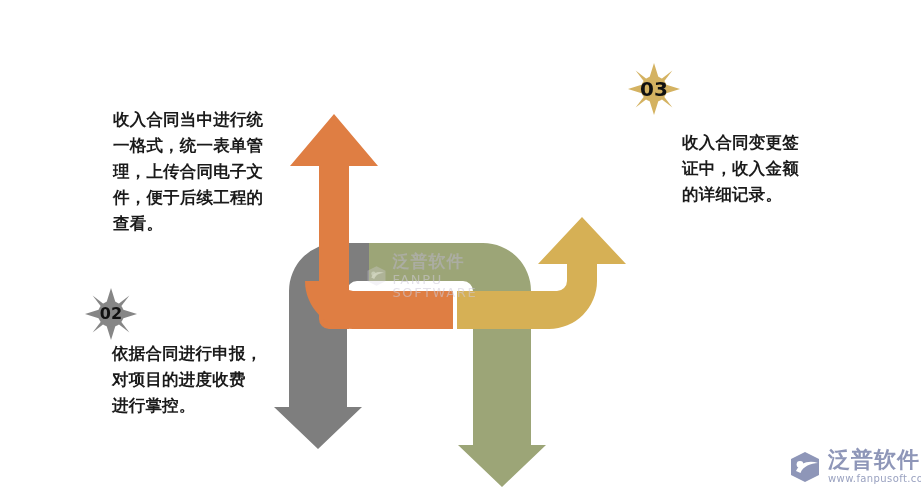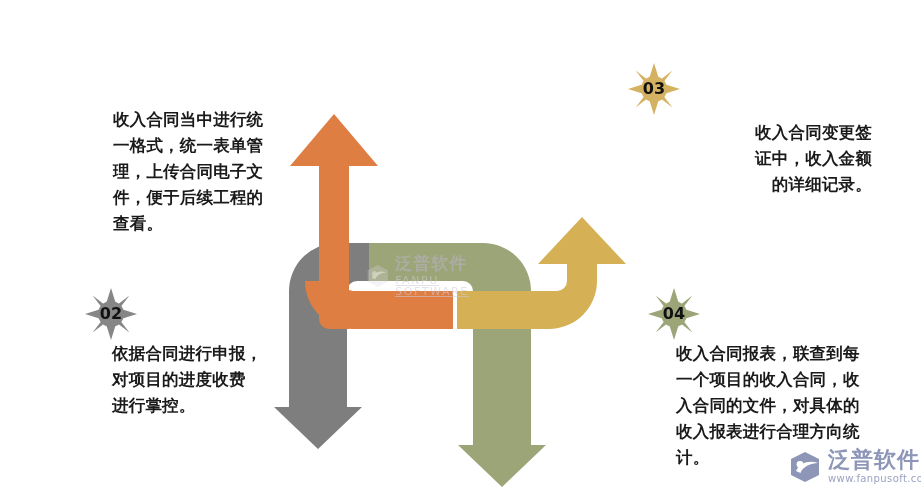--- a/index.html
+++ b/index.html
@@ -37,21 +37,21 @@
   }
 
   
   #wm-center{
     position:absolute;left:366px;top:258px;width:132px;height:36px;
     display:flex;align-items:center;gap:4px;
     opacity:.55;pointer-events:none;
   }
   #wm-center .wm-txt{display:flex;flex-direction:column;line-height:1;}
   #wm-center .wm-main{font-size:17px;font-weight:bold;color:#b9b4c6;letter-spacing:1px;}
-  #wm-center .wm-sub{font-size:11px;color:#cfcbd8;letter-spacing:1.6px;margin-top:3px;text-decoration:underline;}
+  #wm-center .wm-sub{font-size:13px;color:#cfcbd8;letter-spacing:1.6px;margin-top:3px;}
 
   
   #wm-br{
     position:absolute;left:789px;top:449px;
     display:flex;align-items:center;gap:5px;pointer-events:none;
   }
   #wm-br .wm-txt{display:flex;flex-direction:column;line-height:1;}
   #wm-br .wm-main{font-size:22px;font-weight:bold;color:#8e96b8;letter-spacing:1px;}
   #wm-br .wm-sub{font-size:10px;color:#9aa2c0;letter-spacing:.4px;margin-top:3px;}
 </style>
@@ -165,67 +165,44 @@
         <polygon points="58,29 42,34 42,24"></polygon>
         <polygon points="29,58 24,42 34,42"></polygon>
         <polygon points="0,29 16,24 16,34"></polygon>
         <polygon points="49.5,8.5 39.5,21.5 36.5,18.5"></polygon>
         <polygon points="49.5,49.5 36.5,39.5 39.5,36.5"></polygon>
         <polygon points="8.5,49.5 18.5,36.5 21.5,39.5"></polygon>
         <polygon points="8.5,8.5 21.5,18.5 18.5,21.5"></polygon>
       </g>
       <circle cx="29" cy="29" r="14.5" fill="#D4B261"></circle>
     </svg>
-    <span class="num" style="width:52px;height:52px;font-size:16px;">03</span>
-  </div>
-
-  <div class="badge" style="left:648px;top:288px;width:52px;height:52px;">
-    <svg viewBox="0 0 58 58" style="width:52px;height:52px;">
-      <g fill="#9CA577">
-        <polygon points="29,0 34,16 24,16"></polygon>
-        <polygon points="58,29 42,34 42,24"></polygon>
-        <polygon points="29,58 24,42 34,42"></polygon>
-        <polygon points="0,29 16,24 16,34"></polygon>
-        <polygon points="49.5,8.5 39.5,21.5 36.5,18.5"></polygon>
-        <polygon points="49.5,49.5 36.5,39.5 39.5,36.5"></polygon>
-        <polygon points="8.5,49.5 18.5,36.5 21.5,39.5"></polygon>
-        <polygon points="8.5,8.5 21.5,18.5 18.5,21.5"></polygon>
-      </g>
-      <circle cx="29" cy="29" r="14.5" fill="#9CA577"></circle>
-    </svg>
-    <span class="num" style="width:52px;height:52px;font-size:16px;">04</span>
-  </div>
+    <span class="num" style="width:52px;height:52px;font-size:20px;">03</span>
+  </div>
+
 
   <div class="block" style="left:112px;top:341px;width:200px;">
     <p>依据合同进行申报，
 对项目的进度收费
 进行掌控。</p>
   </div>
 
   <div class="block" style="left:113px;top:107px;width:210px;">
     <p>收入合同当中进行统
 一格式，统一表单管
 理，上传合同电子文
 件，便于后续工程的
 查看。</p>
   </div>
 
-  <div class="block" style="left:682px;top:120px;width:190px;text-align:right;">
+  <div class="block" style="left:682px;top:130px;width:190px;">
     <p>收入合同变更签
 证中，收入金额
 的详细记录。</p>
   </div>
 
-  <div class="block" style="left:676px;top:341px;width:240px;">
-    <p>收入合同报表，联查到每
-一个项目的收入合同，收
-入合同的文件，对具体的
-收入报表进行合理方向统
-计。</p>
-  </div>
 
   <div id="wm-br">
     <svg width="34" height="32" viewBox="0 0 34 32">
       <path d="M16 1 L30 8 L30 24 L16 31 L2 24 L2 8 Z" fill="#8e96b8"></path>
       <path d="M7 20 C11 11 21 9 29 12 C22 12.5 14 15 11.5 22 Z" fill="#ffffff"></path>
       <circle cx="11" cy="13.5" r="3.4" fill="#ffffff"></circle>
     </svg>
     <span class="wm-txt">
       <span class="wm-main">泛普软件</span>
       <span class="wm-sub">www.fanpusoft.com</span>

